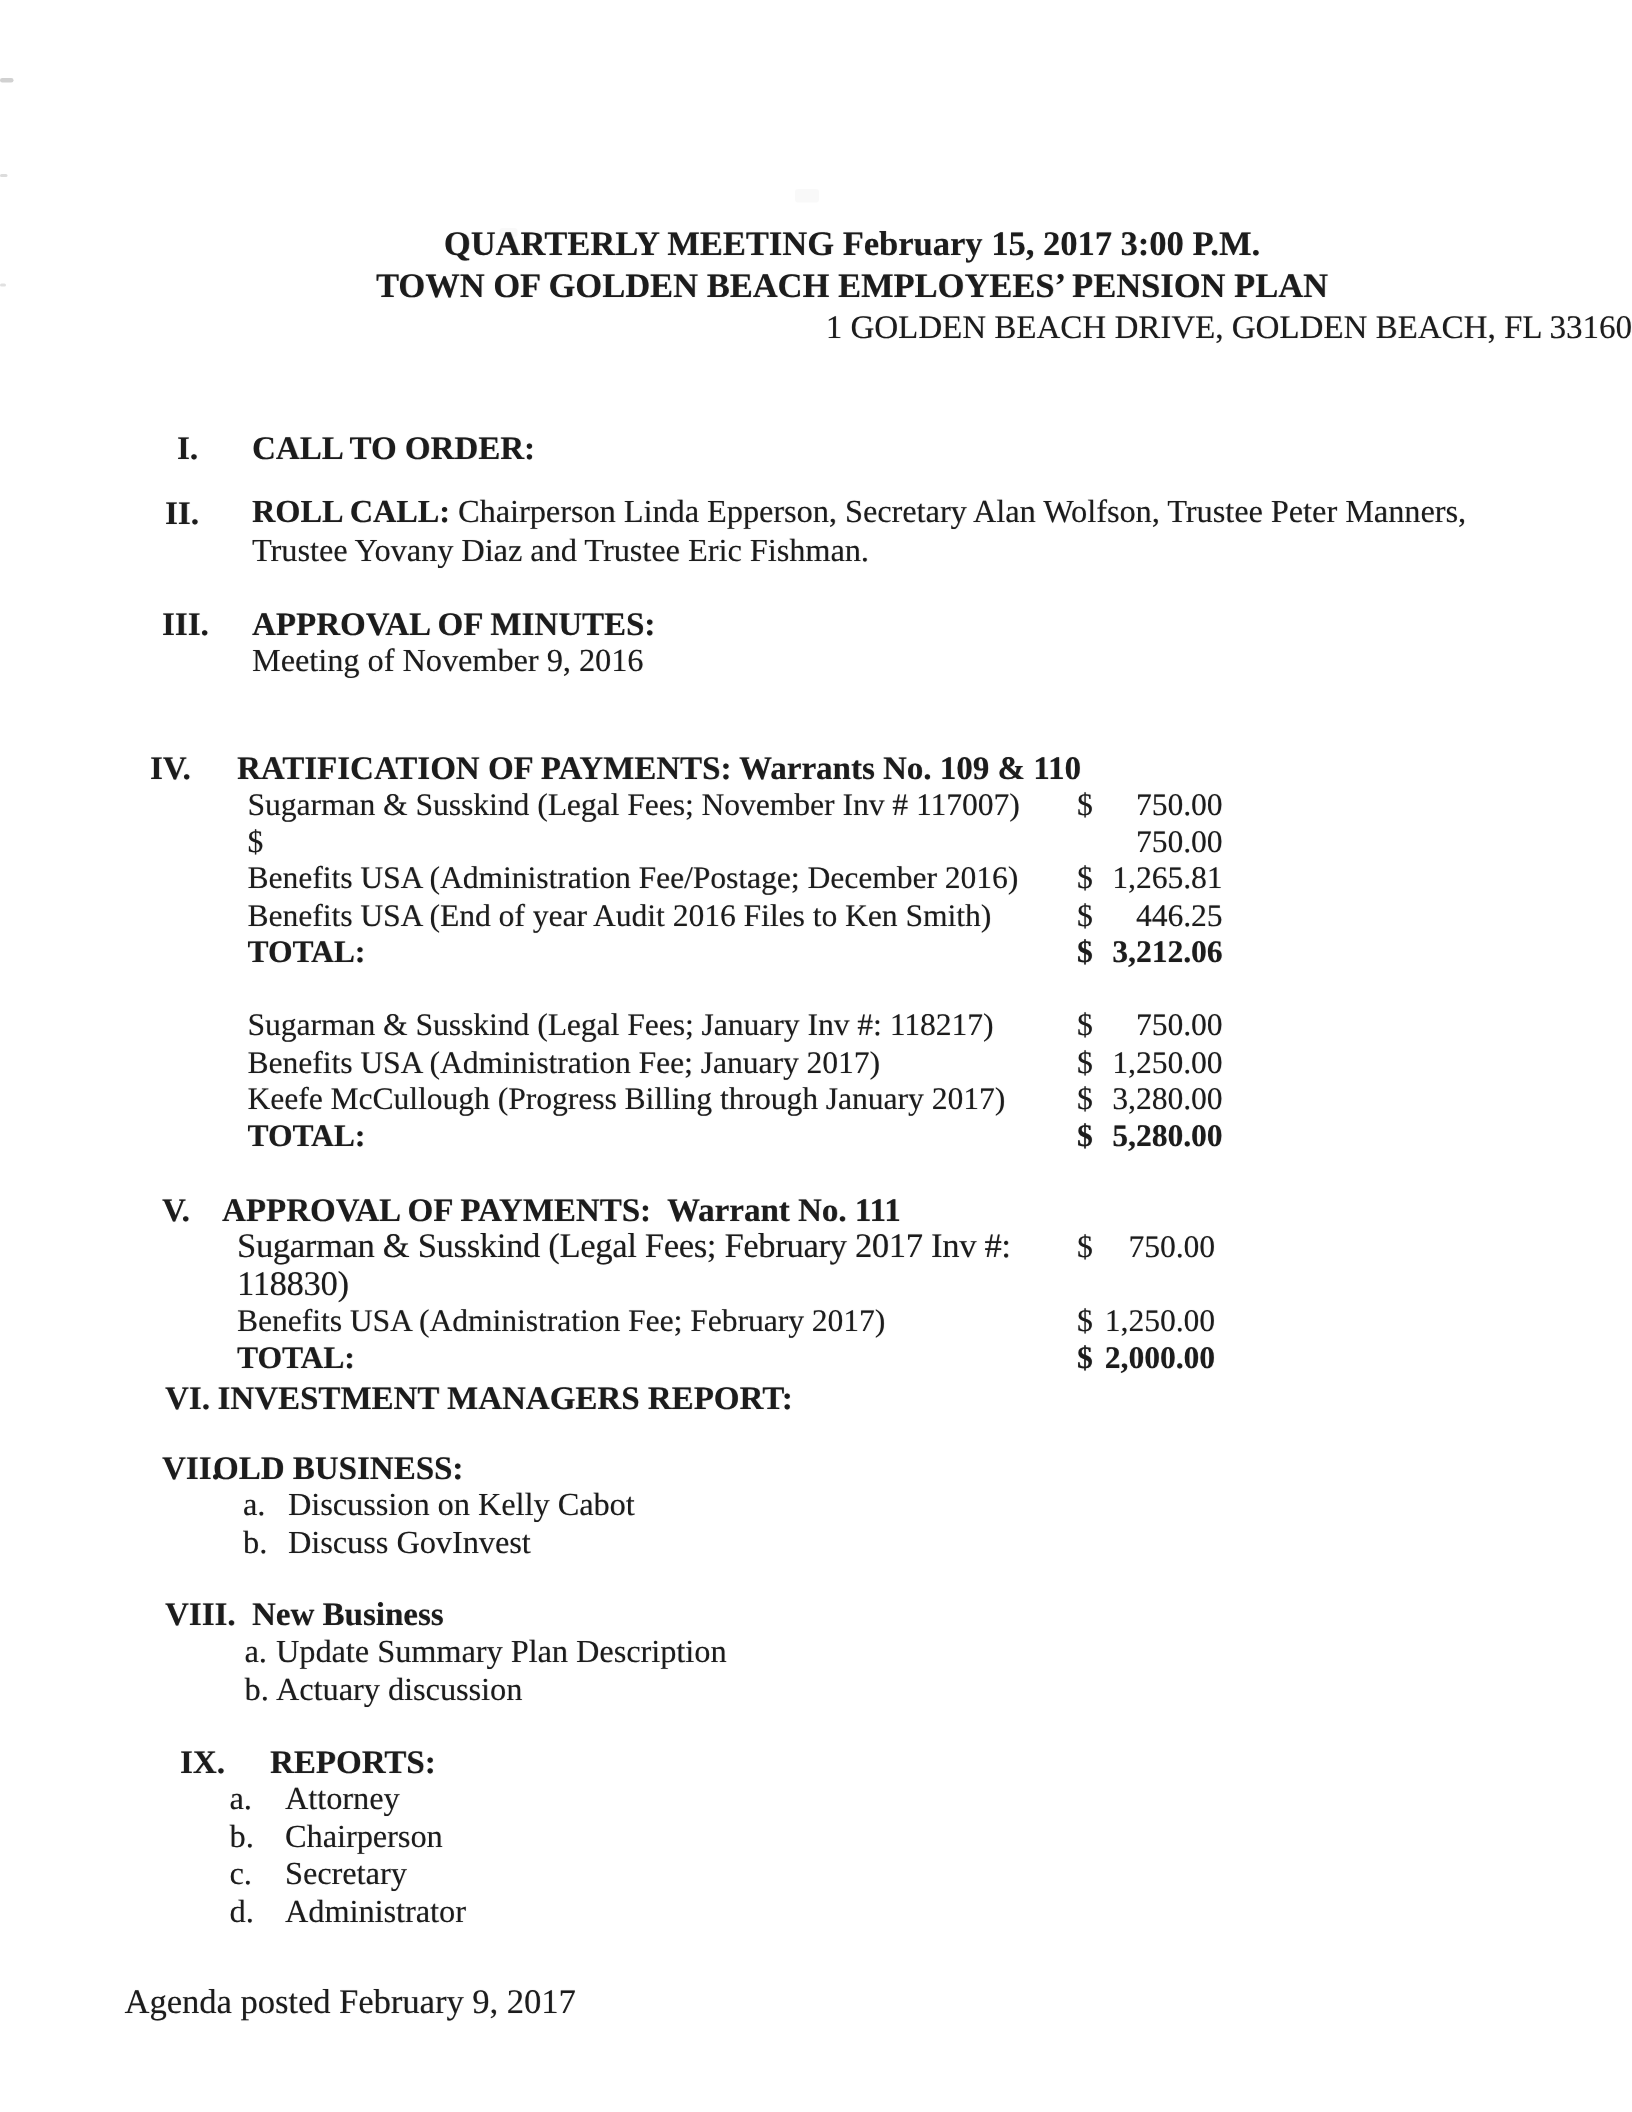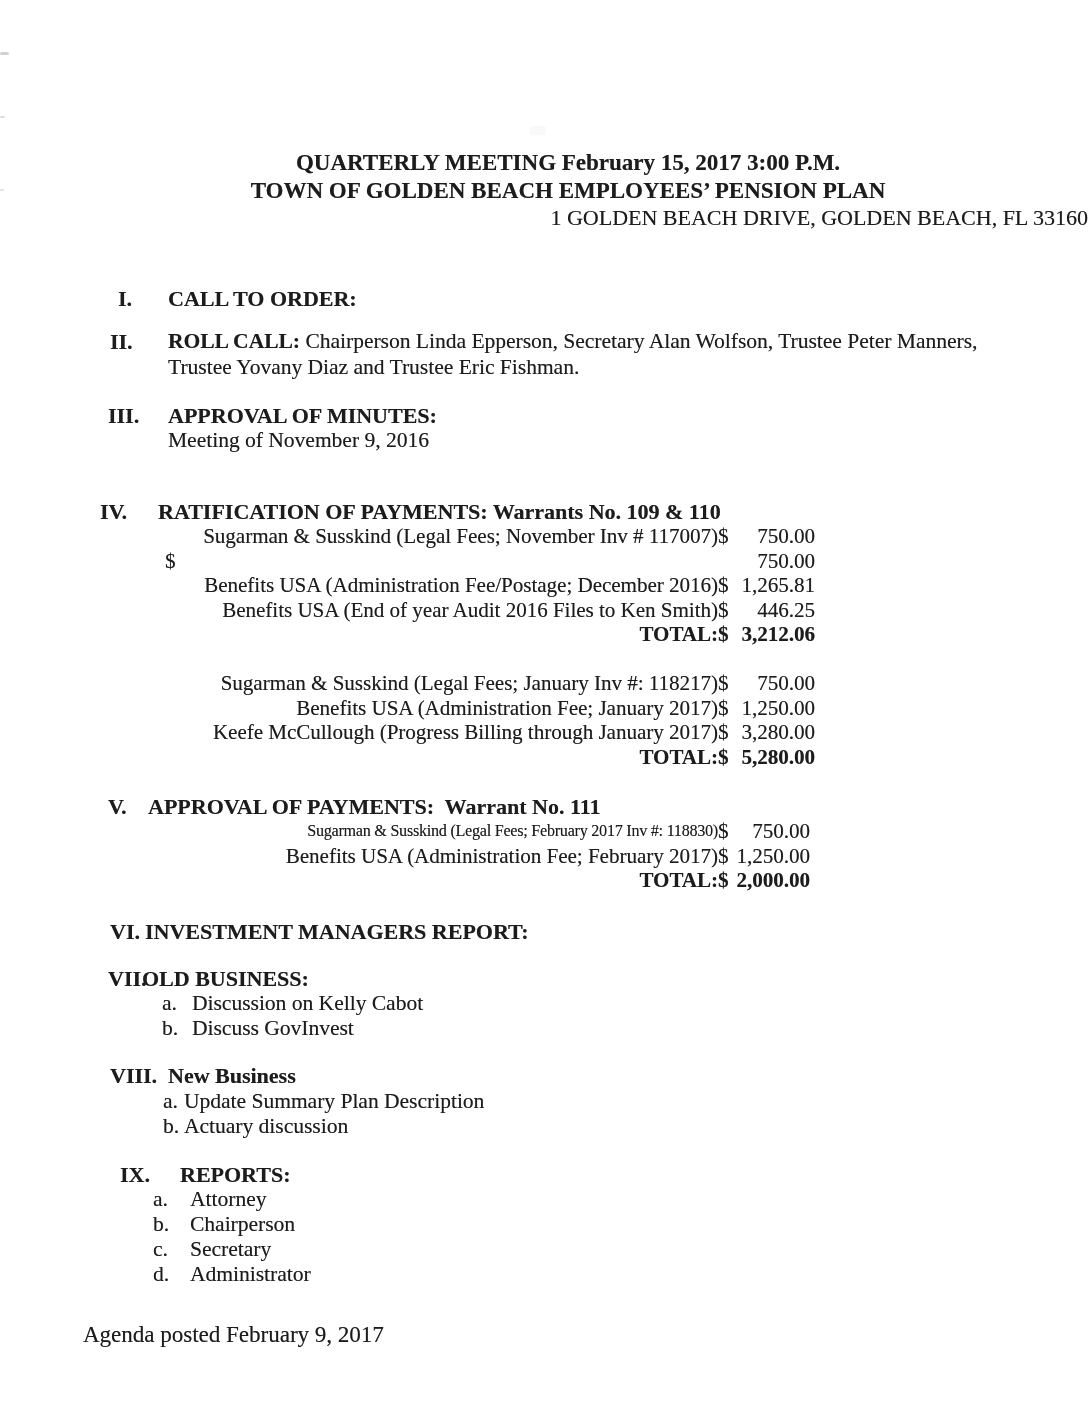--- a/index.html
+++ b/index.html
@@ -23,26 +23,26 @@
 
   
   .num   { font-size:22px; font-weight:bold; }
   .title { font-size:22px; font-weight:bold; white-space:pre-wrap; }
 
   .bodytext { font-size:21.5px; line-height:26px; }
 
   
   .prows { width:650px; }
   .prow  { display:flex; line-height:24.6px; font-size:21px; }
-  .prow .desc { width:553px;text-align:right; }
+  .prow .desc { width:553px; }
   .prow .cur  { width:16px; }
   .prow .val  { flex:1; text-align:right; }
   .prows-v .prow .desc { width:560px; }
   .prow.total { font-weight:bold; }
-  .prow.condensed .desc { font-size:16px; letter-spacing:-0.2px; }
+  .prow.condensed .desc { font-size:23px; letter-spacing:-0.2px; }
 
   
   .items .irow { display:flex; line-height:25px; font-size:21.5px; }
   .items7 .marker { width:30px; }
   .items8 .marker { width:21px; }
   .items9 .marker { width:37px; }
 
   .footer { font-size:23px; }
 
   

